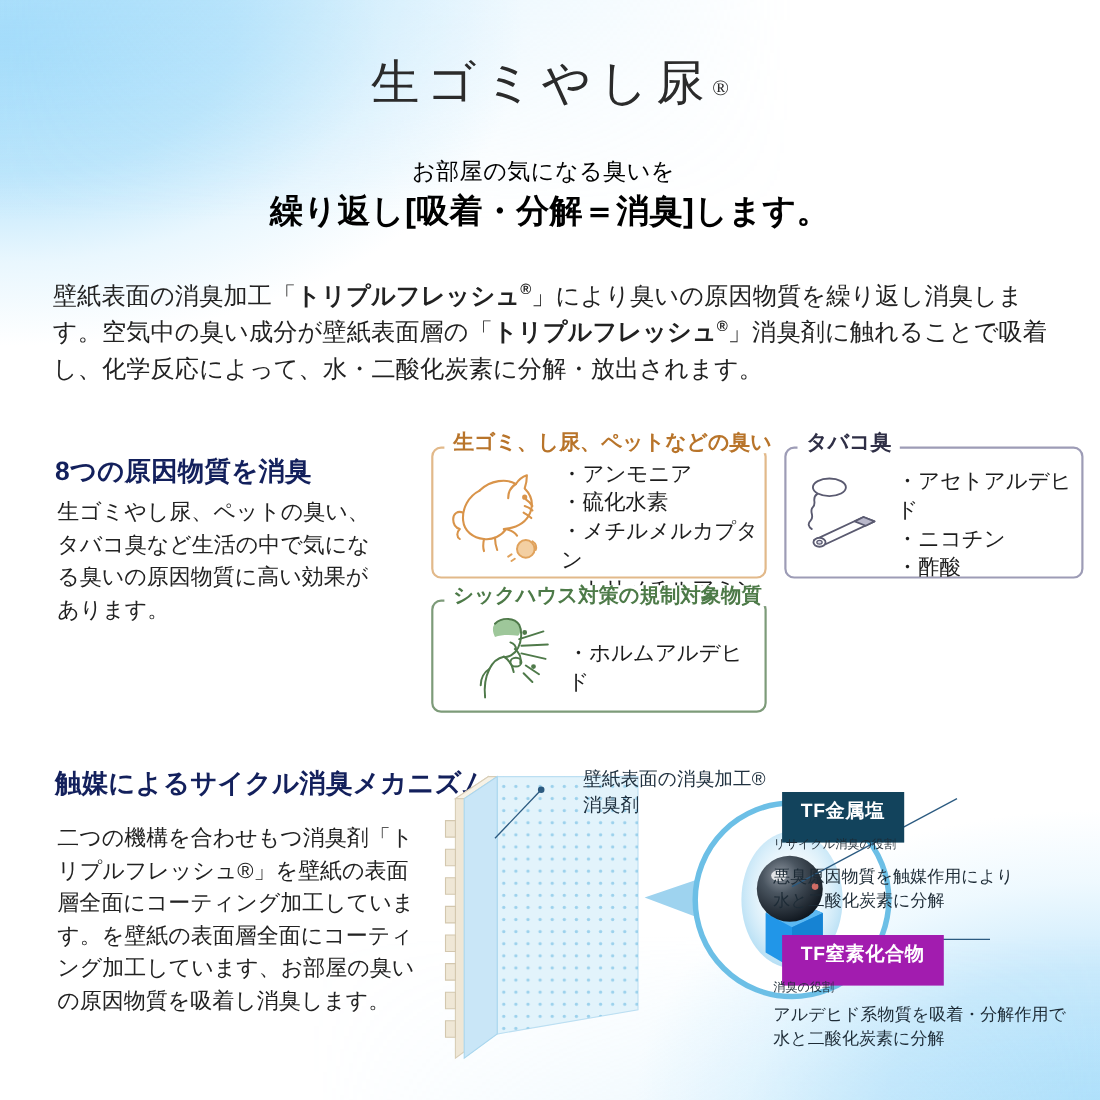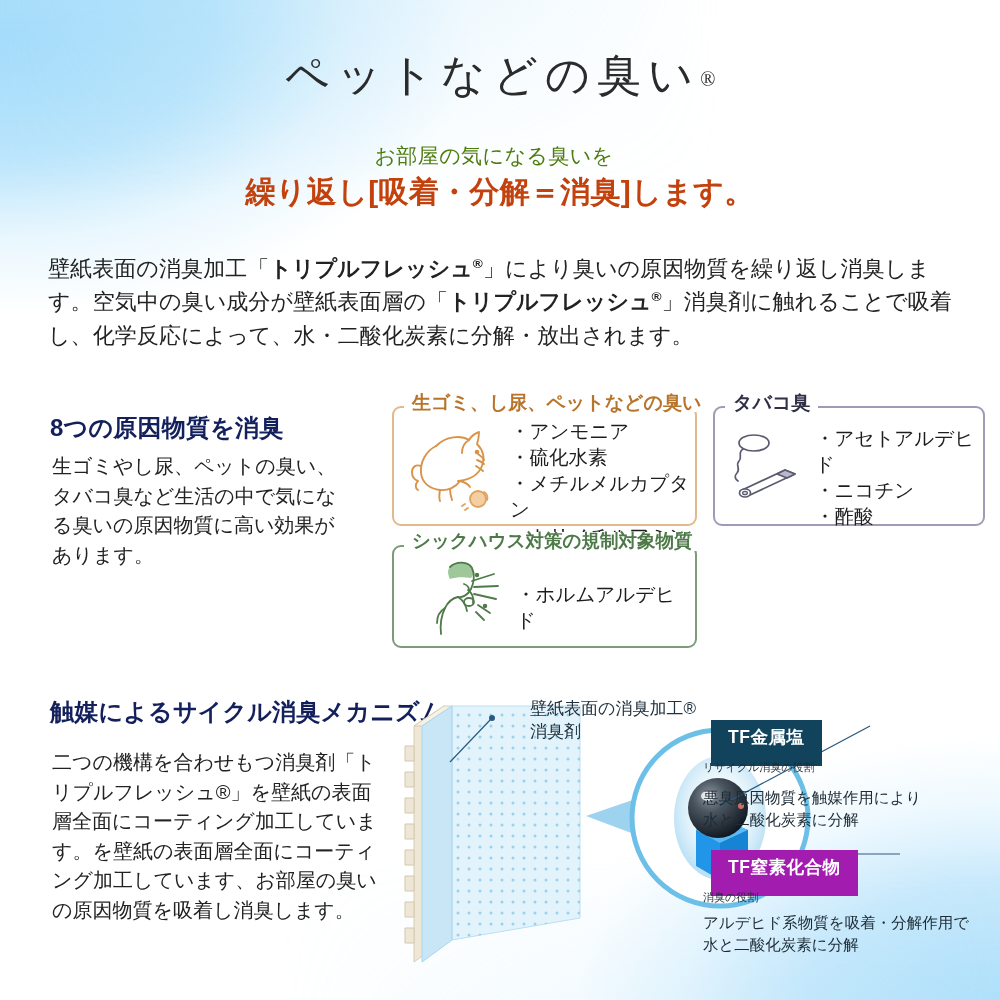--- a/index.html
+++ b/index.html
@@ -24,23 +24,23 @@
     mask-image:linear-gradient(270deg,#000 0%,rgba(0,0,0,.3) 42%,rgba(0,0,0,0) 72%);}
 
   #page{position:absolute;inset:0;z-index:2;}
 
   
   .brand-title{position:absolute;left:0;right:0;top:46px;text-align:center;
     font-family:"Liberation Serif","DejaVu Serif",serif;
     font-size:44px;letter-spacing:.16em;color:#2b2b2b;font-weight:400;white-space:nowrap;}
   .brand-title .reg{font-size:20px;vertical-align:4px;letter-spacing:0;}
   .lead-1{position:absolute;left:0;right:12px;top:142px;text-align:center;
-    font-size:21px;color:#4d7c0f;letter-spacing:.02em;}
+    font-size:21px;color:#000000;letter-spacing:.02em;}
   .lead-2{position:absolute;left:0;right:0;top:172px;text-align:center;
-    font-size:30px;font-weight:bold;color:#c2410c;letter-spacing:.01em;}
+    font-size:30px;font-weight:bold;color:#000000;letter-spacing:.01em;}
 
   
   .intro{position:absolute;left:48px;top:230px;width:906px;
     font-size:22px;line-height:1.52;color:#222;letter-spacing:.004em;}
   .intro b{font-weight:bold;}
   .sup{font-size:.62em;vertical-align:super;letter-spacing:0;}
 
   
   .sec-head{position:absolute;font-size:24px;font-weight:bold;color:#13205c;letter-spacing:.01em;}
   #head-8substances{left:50px;top:392px;}
@@ -93,21 +93,21 @@
 <div id="bg-wash">
   <div class="g1"></div>
   <div class="g2"></div>
   <div class="g3"></div>
   <div class="g4"></div>
 </div>
 
 <div id="page">
 
   <div class="brand-title">
-    <span>ペットなどの臭い</span><span class="reg">®</span>
+    <span>生ゴミやし尿</span><span class="reg">®</span>
   </div>
   <div class="lead-1">お部屋の気になる臭いを</div>
   <div class="lead-2">繰り返し[吸着・分解＝消臭]します。</div>
 
   <p class="intro"><span>壁紙表面の消臭加工「</span><b>トリプルフレッシュ</b><b class="sup">®</b><span>」により臭いの原因物質を繰り返し消臭します。空気中の臭い成分が壁紙表面層の「</span><b>トリプルフレッシュ</b><b class="sup">®</b><span>」消臭剤に触れることで吸着し、化学反応によって、水・二酸化炭素に分解・放出されます。</span></p>
 
   <h2 class="sec-head" id="head-8substances">8つの原因物質を消臭</h2>
   <p class="sec-body" id="body-8substances">生ゴミやし尿、ペットの臭い、タバコ臭など生活の中で気になる臭いの原因物質に高い効果があります。</p>
 
   <div class="fbox" id="box-kitchen">

